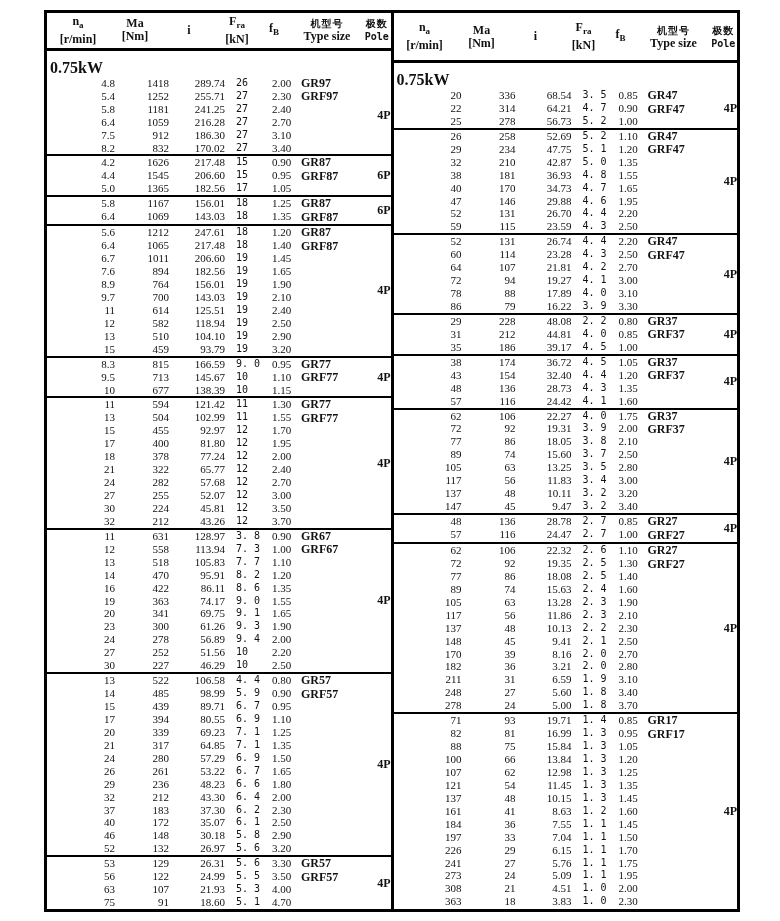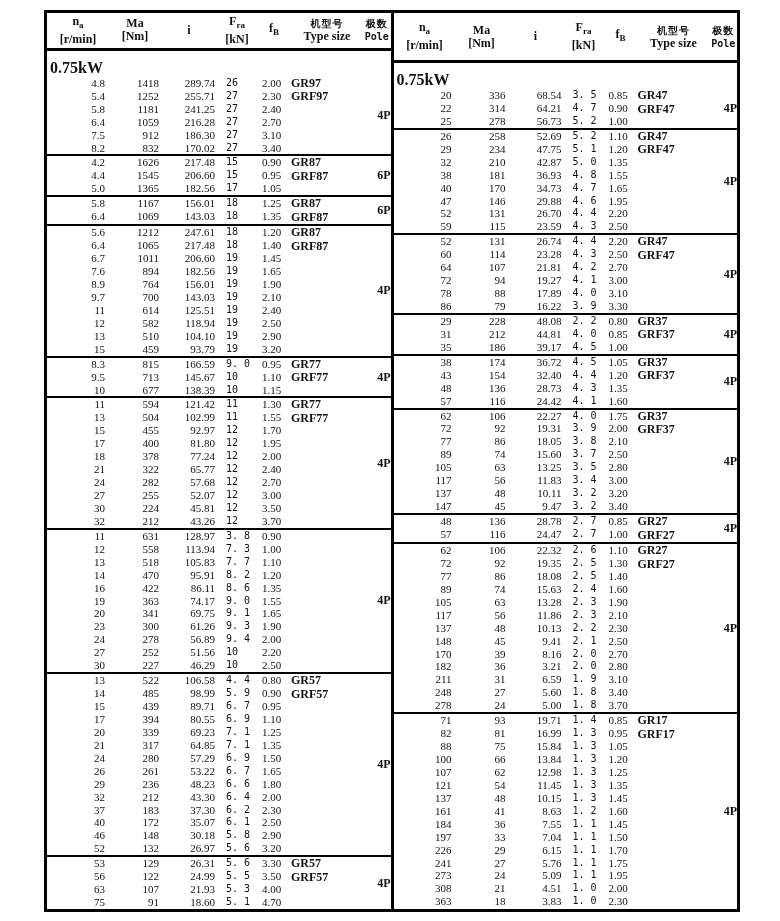--- a/index.html
+++ b/index.html
@@ -13,21 +13,21 @@
   .hcell .sub{font-size:9px;vertical-align:sub;}
   .hcell .unit{display:block;font-size:12px;}
   .hcell.cjk .main{display:block;font-size:10px;font-family:"Liberation Sans",sans-serif;letter-spacing:1px;}
   .hcell.cjk .unit{font-family:"Liberation Serif",serif;}
   .hcell.pole .unit{font-family:"DejaVu Sans Mono",monospace;font-size:10px;}
   
   .power{font-weight:bold;font-size:16px;line-height:19px;height:19px;padding-left:3px;margin-top:7px;}
   
   .block{border-bottom:2px solid #000;display:flex;}
   .blocks .block:last-child{border-bottom:none;}
-  .rows-col{width:244px;flex:0 0 244px;}
+  .rows-col{width:244px;flex:0 0 244px;margin-left:10px;}
   .data-row{display:grid;grid-template-columns:62px 52px 56px 40px 34px;height:12.95px;line-height:12.95px;font-size:11px;}
   .cell{white-space:pre;overflow:visible;}
   .c-na{text-align:right;padding-right:4px;}
   .c-ma{text-align:right;padding-right:2px;}
   .c-i{text-align:right;padding-right:2px;}
   .c-fra{text-align:left;padding-left:9px;font-family:"DejaVu Sans Mono",monospace;font-size:10px;}
   .c-fb{text-align:left;padding-left:5px;}
   .type-col{width:72px;flex:0 0 72px;display:flex;flex-direction:column;justify-content:flex-start;}
   .type-label{font-weight:bold;font-size:12px;line-height:13.5px;}
   .pole-col{flex:1;display:flex;align-items:center;justify-content:flex-end;}
@@ -433,20 +433,24 @@
               <div class="cell c-fb">2.20</div>
             </div>
             <div class="data-row">
               <div class="cell c-na">30</div>
               <div class="cell c-ma">227</div>
               <div class="cell c-i">46.29</div>
               <div class="cell c-fra">10</div>
               <div class="cell c-fb">2.50</div>
             </div>
           </div>
+          <div class="type-col">
+            <div class="type-label">GR67</div>
+            <div class="type-label">GRF67</div>
+          </div>
           <div class="pole-col">
             <div class="pole-label">4P</div>
           </div>
         </div>
         <div class="block">
           <div class="rows-col">
             <div class="data-row">
               <div class="cell c-na">13</div>
               <div class="cell c-ma">522</div>
               <div class="cell c-i">106.58</div>

